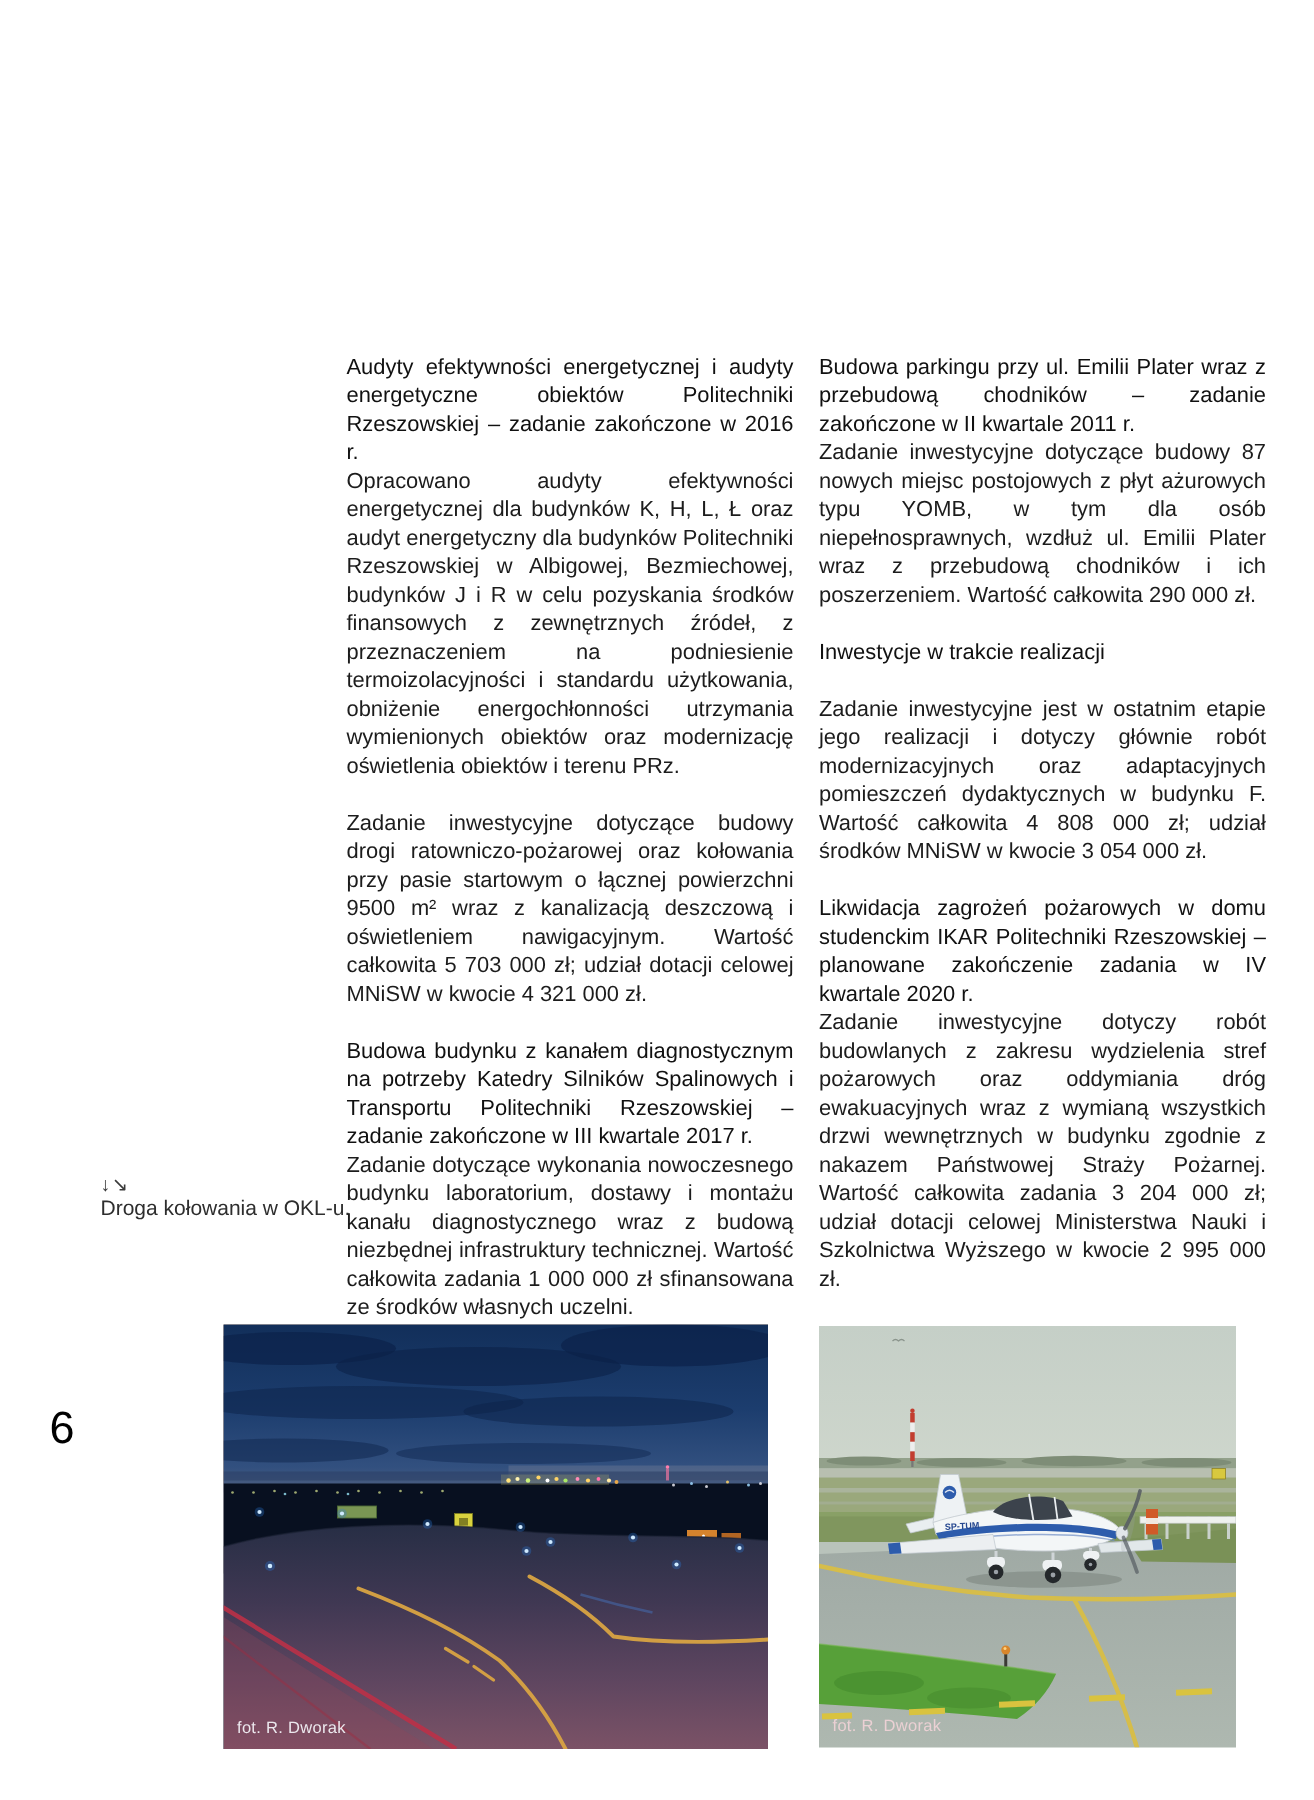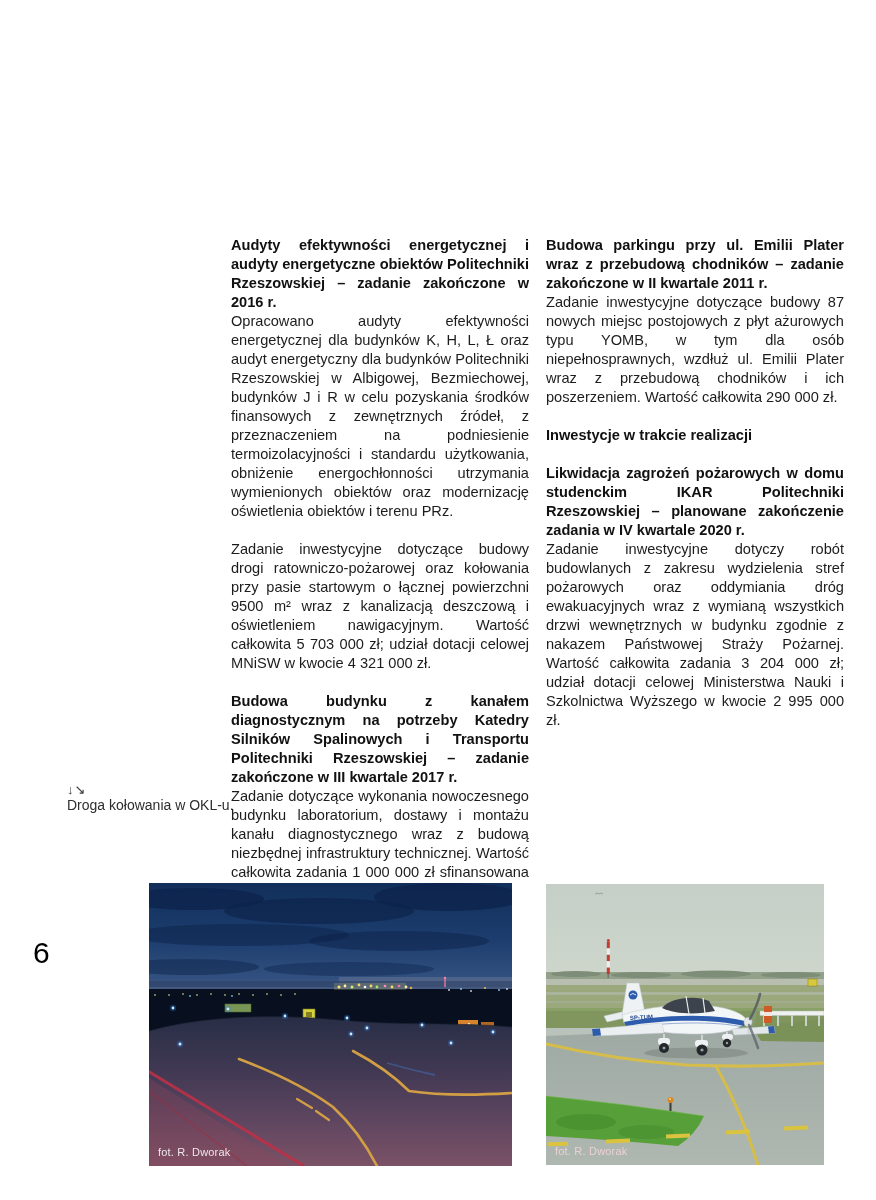--- a/index.html
+++ b/index.html
@@ -24,21 +24,21 @@
 
   .text-col{
     position:absolute;top:236px;width:298px;
     font-size:14.6px;line-height:19px;color:#1c1c1c;
     text-align:justify;
   }
   .col-left{left:231px;}
   .col-right{left:546px;}
   .section{margin:0 0 19px 0;}
   .section h3{
-    margin:0;font-size:14.6px;line-height:19px;font-weight:700;color:#111;
+    margin:0;font-size:14.6px;line-height:19px;font-weight:400;color:#111;
     text-align:justify;
   }
   .section p{margin:0;}
 
   .photo{
     position:absolute;overflow:hidden;background:#223;margin-top:32px;
   }
   .photo-left{left:149px;top:851px;width:363px;height:283px;}
   .photo-right{left:546px;top:852px;width:278px;height:281px;background:#b9c3bb;}
   .photo svg{display:block;width:100%;height:100%;}
@@ -78,20 +78,21 @@
   <div class="text-col col-right">
     <div class="section">
       <h3>Budowa parkingu przy ul. Emilii Plater wraz z przebudową chodników – zadanie zakończone w II kwartale 2011 r.</h3>
       <p>Zadanie inwestycyjne dotyczące budowy 87 nowych miejsc postojowych z płyt ażurowych typu YOMB, w tym dla osób niepełnosprawnych, wzdłuż ul. Emilii Plater wraz z przebudową chodników i ich poszerzeniem. Wartość całkowita 290 000 zł.</p>
     </div>
     <div class="section">
       <h3>Inwestycje w trakcie realizacji</h3>
       <p></p>
     </div>
     <div class="section">
+      <p>Zadanie inwestycyjne jest w ostatnim etapie jego realizacji i dotyczy głównie robót modernizacyjnych oraz adaptacyjnych pomieszczeń dydaktycznych w budynku F. Wartość całkowita 4 808 000 zł; udział środków MNiSW w kwocie 3 054 000 zł.</p>
     </div>
     <div class="section">
       <h3>Likwidacja zagrożeń pożarowych w domu studenckim IKAR Politechniki Rzeszowskiej – planowane zakończenie zadania w IV kwartale 2020 r.</h3>
       <p>Zadanie inwestycyjne dotyczy robót budowlanych z zakresu wydzielenia stref pożarowych oraz oddymiania dróg ewakuacyjnych wraz z wymianą wszystkich drzwi wewnętrznych w budynku zgodnie z nakazem Państwowej Straży Pożarnej. Wartość całkowita zadania 3 204 000 zł; udział dotacji celowej Ministerstwa Nauki i Szkolnictwa Wyższego w kwocie 2 995 000 zł.</p>
     </div>
   </div>
 
   <div class="photo photo-left">
     <svg viewBox="0 0 363 283" preserveAspectRatio="none">
       <defs>

